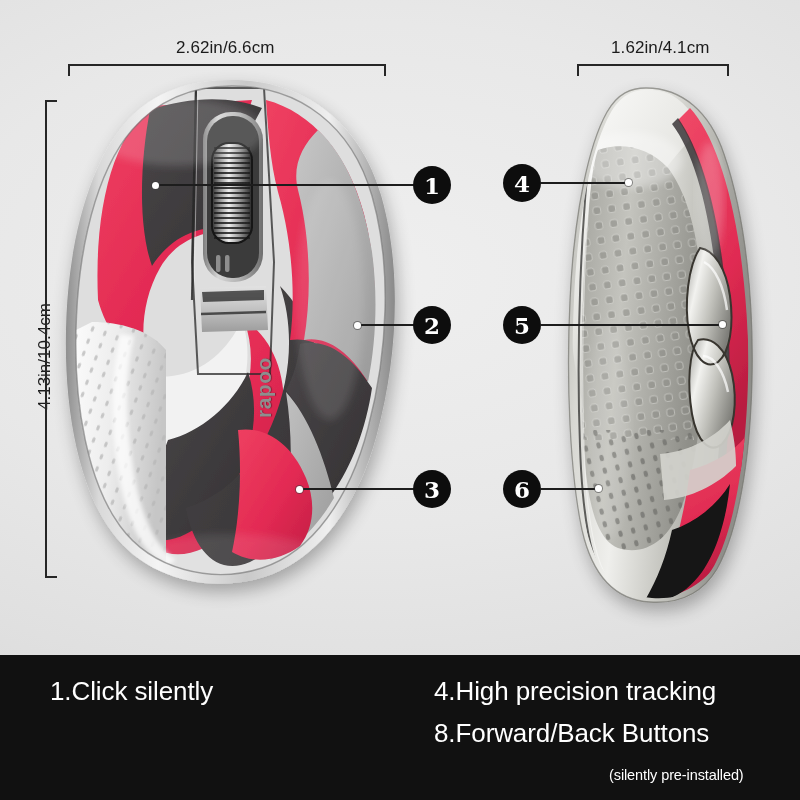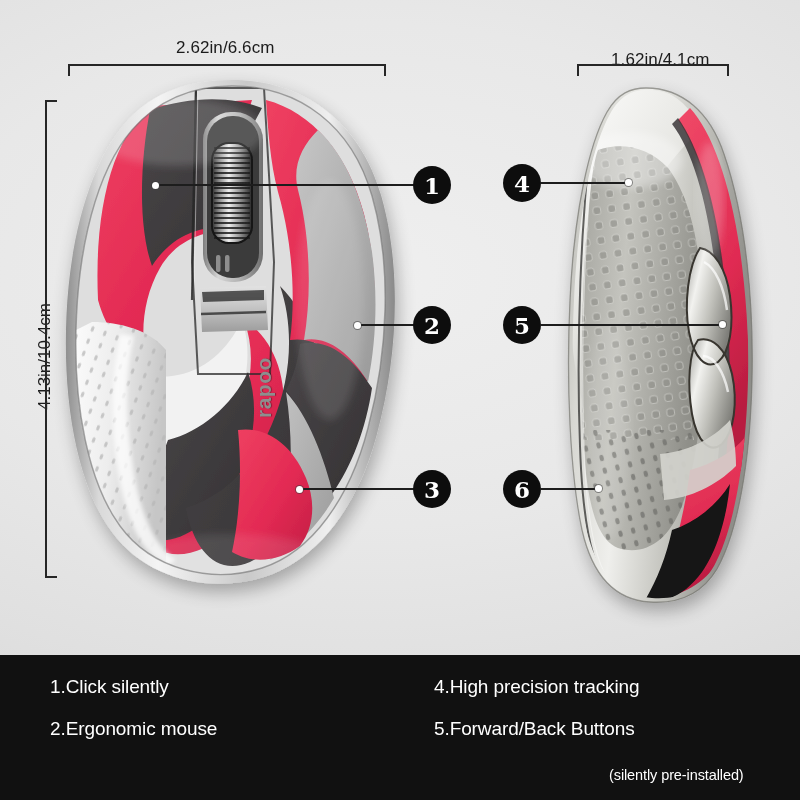--- a/index.html
+++ b/index.html
@@ -101,21 +101,21 @@
     background: #111111;
   }
   .spec-col {
     position: absolute;
     top: 0;
     height: 145px;
   }
   .spec-item {
     position: absolute;
     color: #ffffff;
-    font-size: 19px;
+    font-size: 26px;
     letter-spacing: -.1px;
     white-space: nowrap;
   }
   .spec-sub {
     font-size: 14.5px;
     letter-spacing: -.1px;
   }
 
   
   .brand-mark {
@@ -536,21 +536,21 @@
                  C574 212 589 144 607 112
                  C618 93 631 88 646 88 Z" fill="none" stroke="#6e6e69" stroke-width="1.3" opacity="0.65"></path>
       </g>
     </svg>
 
     <div class="brand-mark" style="left:252px; top:418px;">rapoo</div>
 
     <div class="dim-label" style="left:176px; top:38px;">2.62in/6.6cm</div>
     <div class="bracket-h" style="left:68px; top:64px; width:318px;"></div>
 
-    <div class="dim-label" style="left:611px; top:38px;margin-top:12px;">1.62in/4.1cm</div>
+    <div class="dim-label" style="left:611px; top:38px;">1.62in/4.1cm</div>
     <div class="bracket-h" style="left:577px; top:64px; width:152px;"></div>
 
     <div class="dim-label-v" style="left:35px; top:410px;">4.13in/10.4cm</div>
     <div class="bracket-v" style="left:45px; top:100px; height:478px;"></div>
 
     <div class="leader-line" style="left:155px; top:184px; width:263px;"></div>
     <div class="leader-dot" style="left:152px; top:182px;"></div>
     <div class="callout-badge" style="left:413px; top:166px;">1</div>
 
     <div class="leader-line" style="left:358px; top:324px; width:60px;"></div>
@@ -571,23 +571,22 @@
 
     <div class="callout-badge" style="left:503px; top:470px;">6</div>
     <div class="leader-line" style="left:541px; top:488px; width:60px;"></div>
     <div class="leader-dot" style="left:595px; top:485px;"></div>
   </div>
 
   <div id="spec-panel">
 
     <div class="spec-col" style="left:0; width:400px;">
       <div class="spec-item" style="left:50px; top:21px;">1.Click silently</div>
-      <div class="spec-item" style="left:50px; top:63px;">2.Ergonomic mouse</div>
     </div>
 
     <div class="spec-col" style="left:416px; width:400px;">
       <div class="spec-item" style="left:18px; top:21px;">4.High precision tracking</div>
-      <div class="spec-item" style="left:18px; top:63px;">5.Forward/Back Buttons</div>
+      <div class="spec-item" style="left:18px; top:63px;">8.Forward/Back Buttons</div>
       <div class="spec-item spec-sub" style="left:193px; top:112px;">(silently pre-installed)</div>
     </div>
   </div>
 
 </div>
 
 </body></html>

